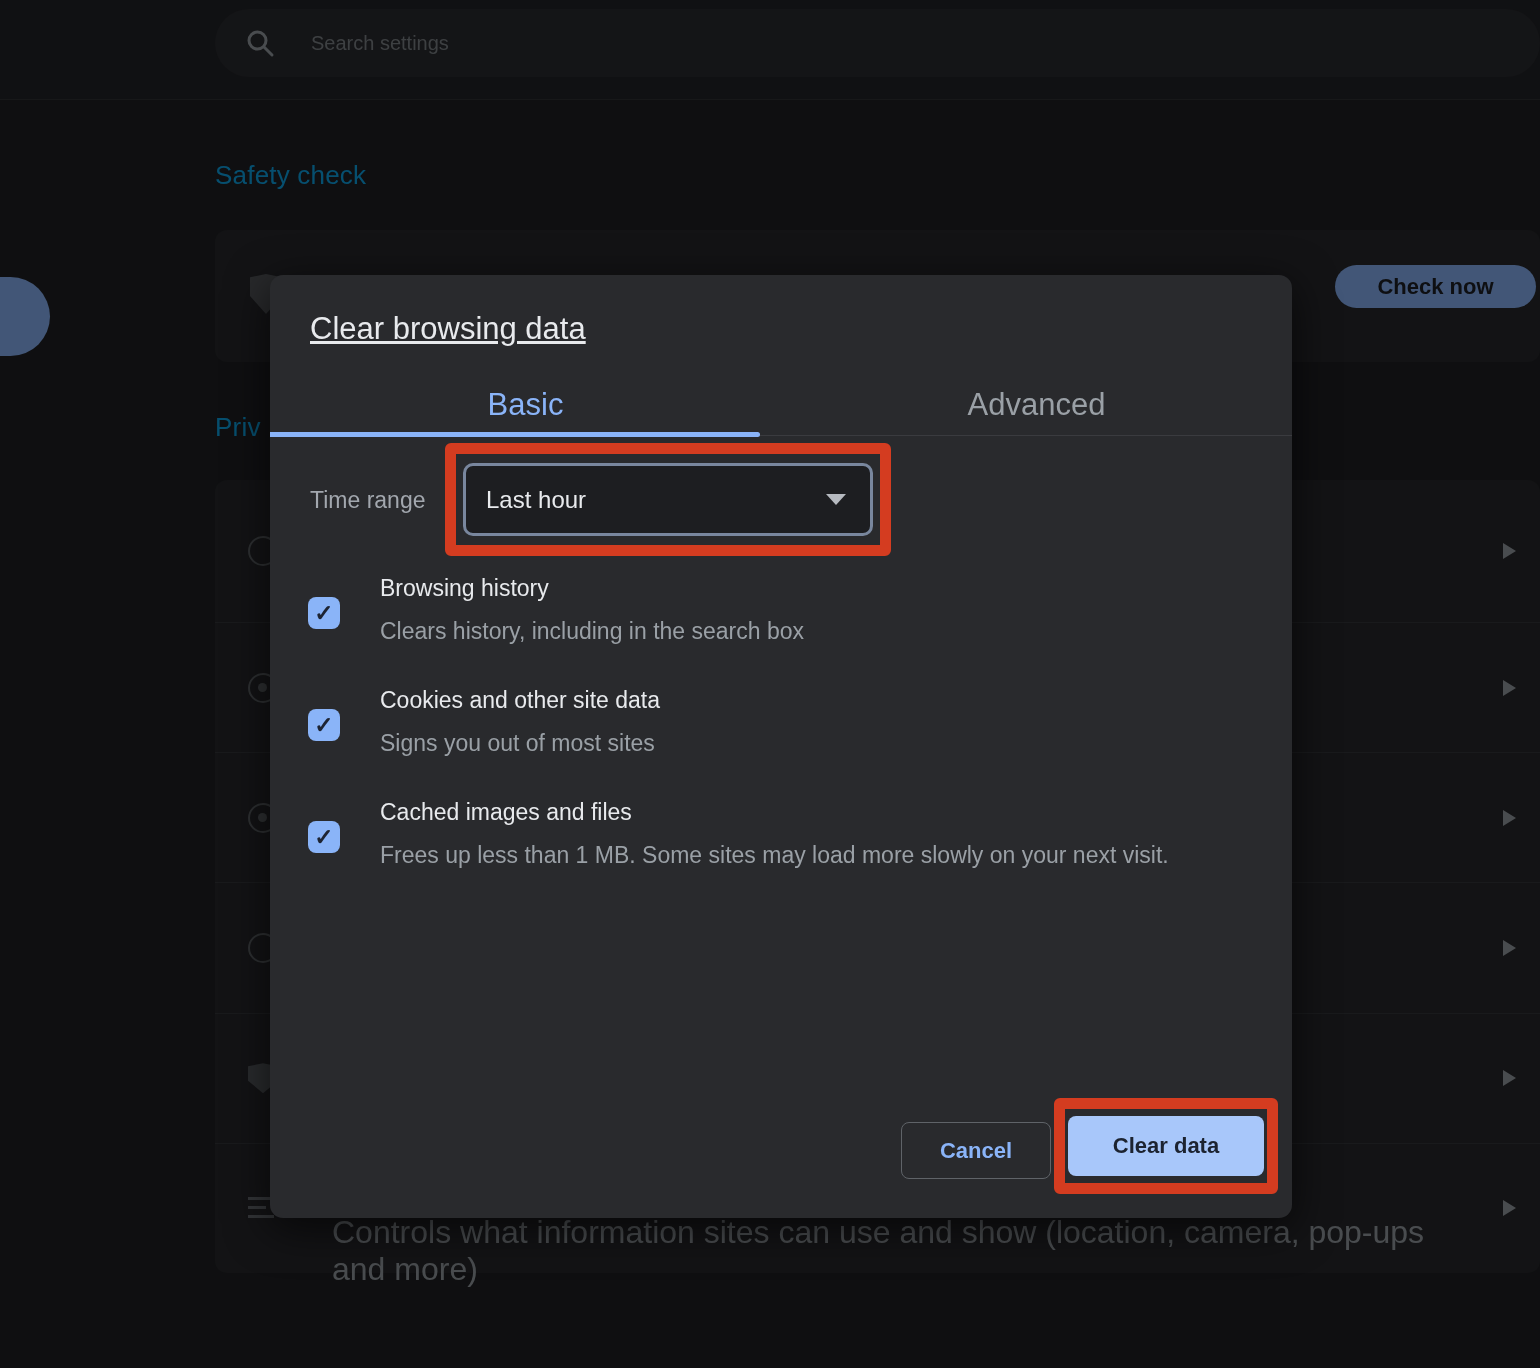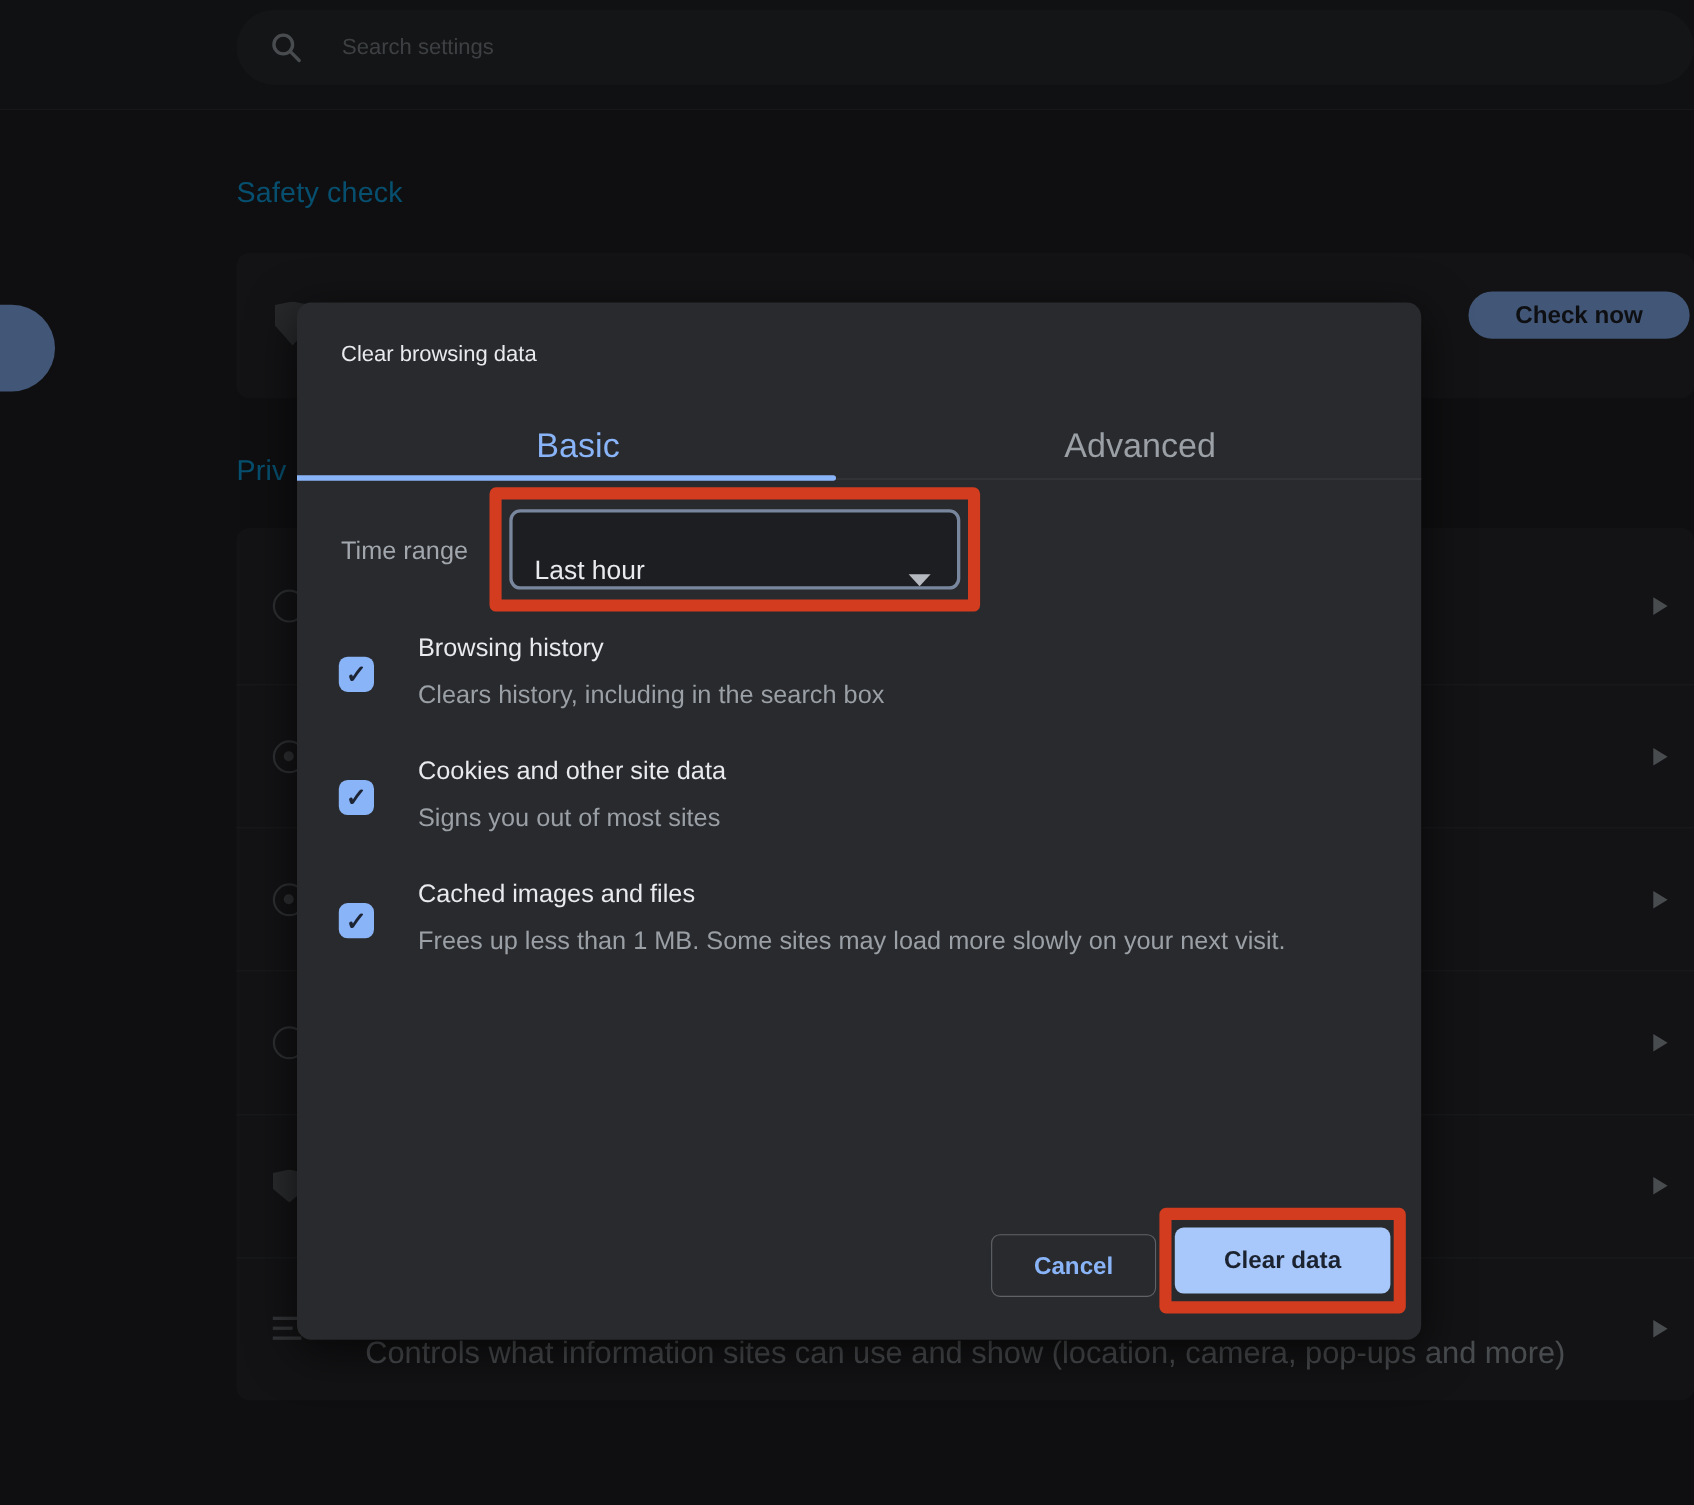--- a/index.html
+++ b/index.html
@@ -32,41 +32,41 @@
   .p-row:last-child { border-bottom:none; }
   .row-icon { position:absolute; left:33px; top:50%; transform:translateY(-50%); width:30px; height:30px; }
   .circle-icon { border:2.5px solid #5f6368; border-radius:50%; }
   .eye-icon { border:2.5px solid #5f6368; border-radius:50%; }
   .eye-icon::after { content:""; position:absolute; left:8px; top:8px; width:9px; height:9px; border-radius:50%; background:#5f6368; }
   .shield-icon2 { background:#5f6368; clip-path:polygon(0 10%, 50% 0, 100% 10%, 100% 58%, 50% 100%, 0 58%); opacity:.85; }
   .tune-icon span { position:absolute; left:0; width:26px; height:3px; background:#6a6e73; }
   .tune-icon span:nth-child(1){ top:4px; } .tune-icon span:nth-child(2){ top:13px; width:18px; } .tune-icon span:nth-child(3){ top:22px; }
   .chev { position:absolute; right:24px; top:50%; transform:translateY(-50%); width:0; height:0;
     border-left:13px solid #9aa0a6; border-top:8px solid transparent; border-bottom:8px solid transparent; }
-  .caption { position:absolute; left:332px; top:1214px; width:1110px; font-size:28px; color:#9aa0a6; }
+  .caption { position:absolute; left:332px; top:1214px; width:1110px; font-size:32px; color:#9aa0a6; }
 
   
   .scrim { position:absolute; inset:0; z-index:5; background:rgba(0,0,0,0.52); }
 
   
   .dialog { position:absolute; z-index:10; left:270px; top:275px; width:1022px; height:943px;
     background:#292a2d; border-radius:13px; box-shadow:0 10px 44px rgba(0,0,0,.65); }
-  .dialog-title { position:absolute; left:40px; top:36px; font-size:20px; color:#e8eaed; }
+  .dialog-title { position:absolute; left:40px; top:36px; font-size:31px; color:#e8eaed;text-decoration:underline; }
   .tabs { position:absolute; left:0; top:100px; width:100%; height:60px; display:flex; }
   .tab { flex:1 1 50%; display:flex; align-items:center; justify-content:center; font-size:31px; font-weight:500; cursor:pointer; }
   .tab.active { color:#8ab4f8; }
   .tab.inactive { color:#9aa0a6; }
   .tab-strip-line { position:absolute; left:0; top:160px; width:100%; height:1px; background:#3a3b3f; }
   .tab-underline { position:absolute; left:0; top:157px; width:490px; height:5px; background:#8ab4f8; border-radius:0 3px 3px 0; }
 
   .time-label { position:absolute; left:40px; top:212px; font-size:23px; color:#a2a7ae; }
   .red-box { position:absolute; border:11px solid #d43c20; border-radius:6px; }
   .red-box-time { left:175px; top:168px; padding:9px 7px; }
   .select { width:410px; height:73px; background:#1d1e21; border:3px solid #79879e; border-radius:10px;
-    display:flex; align-items:flex-end; cursor:pointer; }
+    display:flex; align-items:center; cursor:pointer; }
   .select-value { margin-left:20px; font-size:24px; color:#e8eaed; }
   .caret { margin-left:auto; margin-right:24px; width:0; height:0;
     border-top:11px solid #b6bac0; border-left:10px solid transparent; border-right:10px solid transparent; }
 
   .opt { position:absolute; left:38px; display:flex; align-items:center; gap:40px; }
   .opt-1 { top:300px; } .opt-2 { top:412px; } .opt-3 { top:524px; }
   .checkbox { flex:0 0 auto; width:32px; height:32px; border-radius:8px; background:#8ab4f8;
     display:flex; align-items:center; justify-content:center; color:#1d2433; font-size:23px; font-weight:700; cursor:pointer; }
   .opt-text { width:880px; }
   .opt-label { font-size:23px; color:#e8eaed; margin-bottom:9px; }

